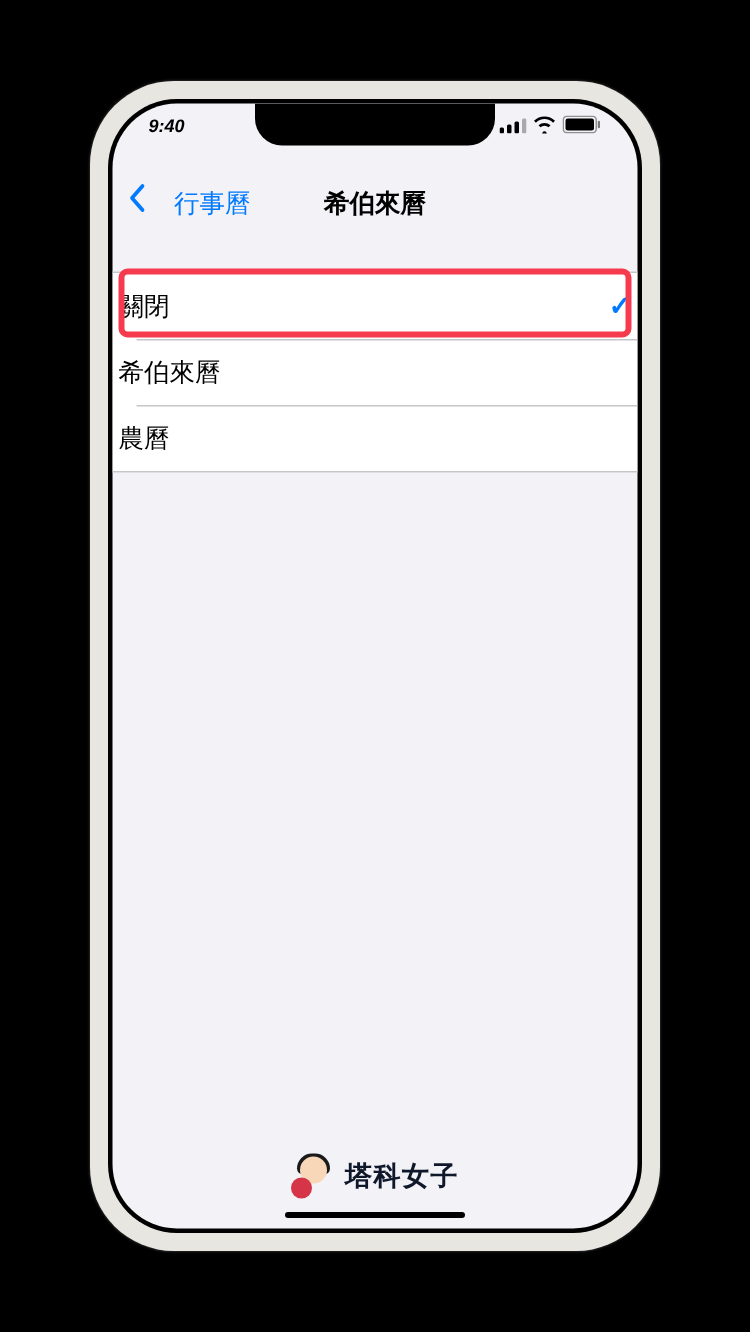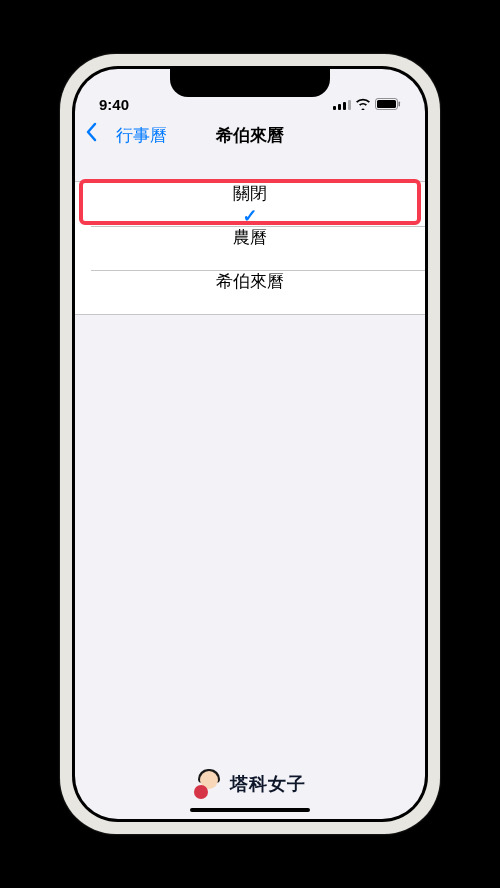--- a/index.html
+++ b/index.html
@@ -48,26 +48,27 @@
       width: 160px;
       height: 28px;
       background: #000;
       border-radius: 0 0 18px 18px;
       z-index: 100;
     }
     .status-bar {
       height: 44px;
       display: flex;
       justify-content: space-between;
-      align-items: flex-end;
+      align-items: flex-start;
       padding: 0 24px;
       padding-top: 8px;
-      font-size: 15px;
+      font-size: 12px;
       font-weight: 600;
       color: #000;
+      font-style: italic;
     }
     .status-right {
       display: flex;
       align-items: center;
       gap: 4px;
     }
     .signal-icon, .wifi-icon, .battery-icon {
       display: inline-block;
     }
     .nav-bar {
@@ -106,21 +107,20 @@
     }
     .list-row {
       height: 44px;
       display: flex;
       align-items: center;
       justify-content: space-between;
       padding: 0 4px;
       font-size: 17px;
       color: #000;
       position: relative;
-      flex-direction: column;
     }
     .list-row:not(:last-child)::after {
       content: "";
       position: absolute;
       bottom: 0;
       left: 16px;
       right: 0;
       height: 0.5px;
       background: #c6c6c8;
     }
@@ -245,24 +245,24 @@
       </div>
 
       <div class="content">
         <div class="highlight-box"></div>
         <div class="list-group">
           <div class="list-row">
             <span>關閉</span>
             <span class="checkmark">✓</span>
           </div>
           <div class="list-row">
-            <span>農曆</span>
+            <span>希伯來曆</span>
           </div>
           <div class="list-row">
-            <span>希伯來曆</span>
+            <span>農曆</span>
           </div>
         </div>
       </div>
 
       <div class="watermark">
         <div class="watermark-avatar">
           <div class="watermark-hair"></div>
           <div class="watermark-head"></div>
           <div class="watermark-badge"></div>
         </div>

